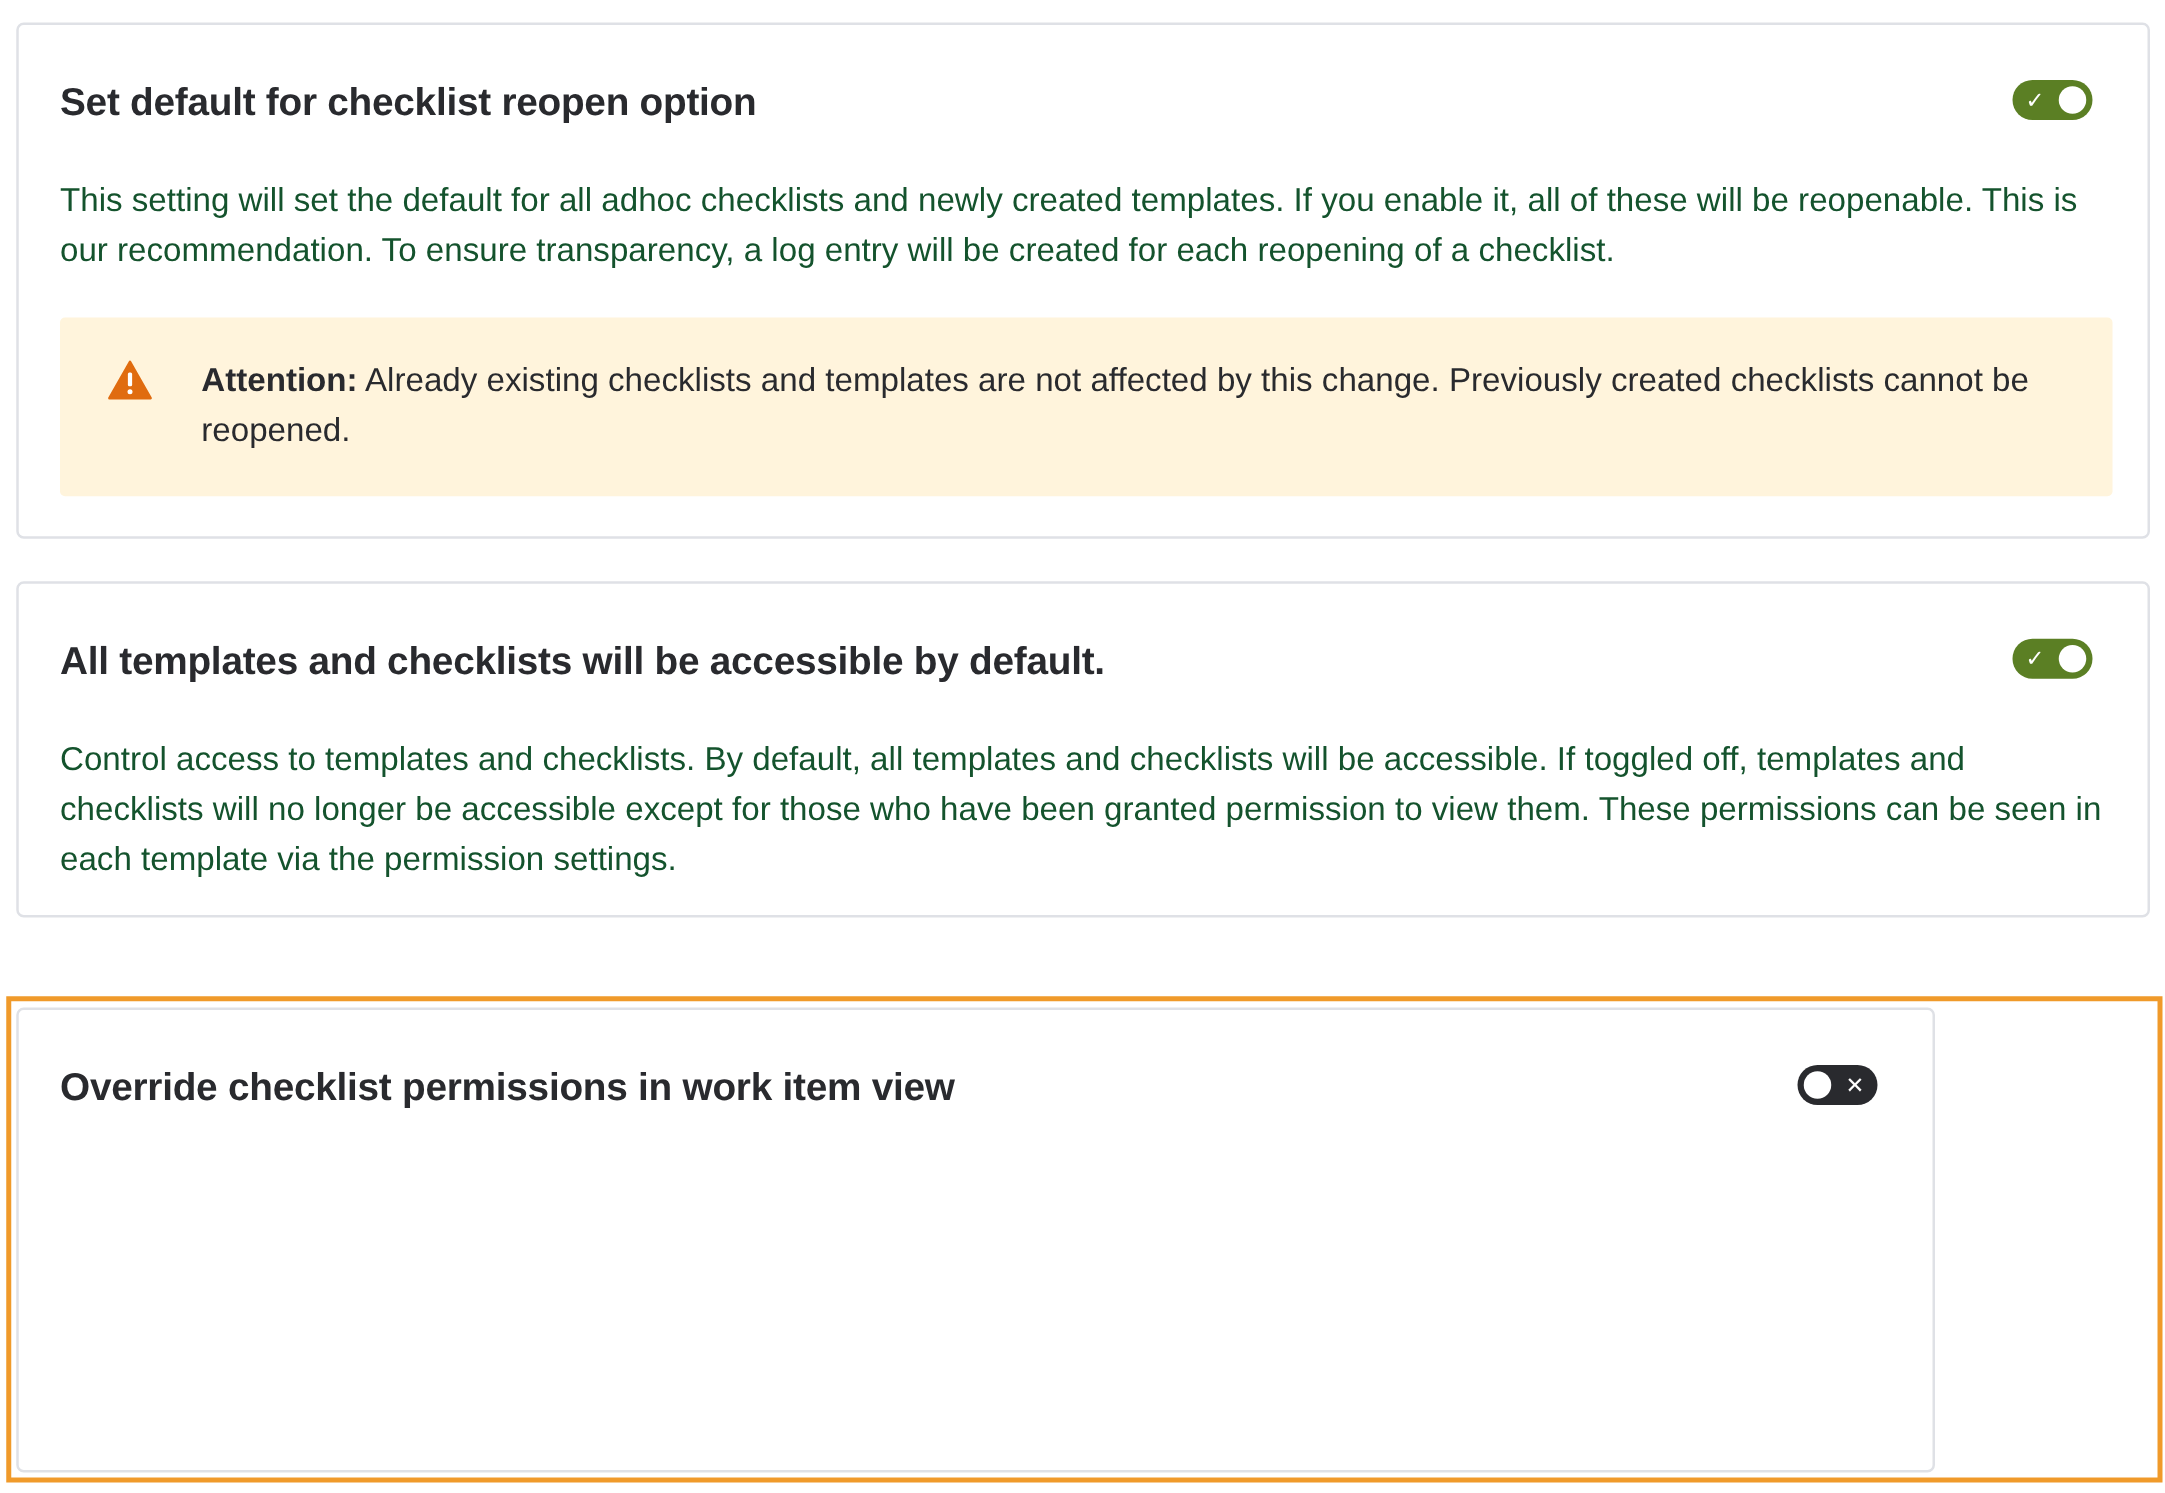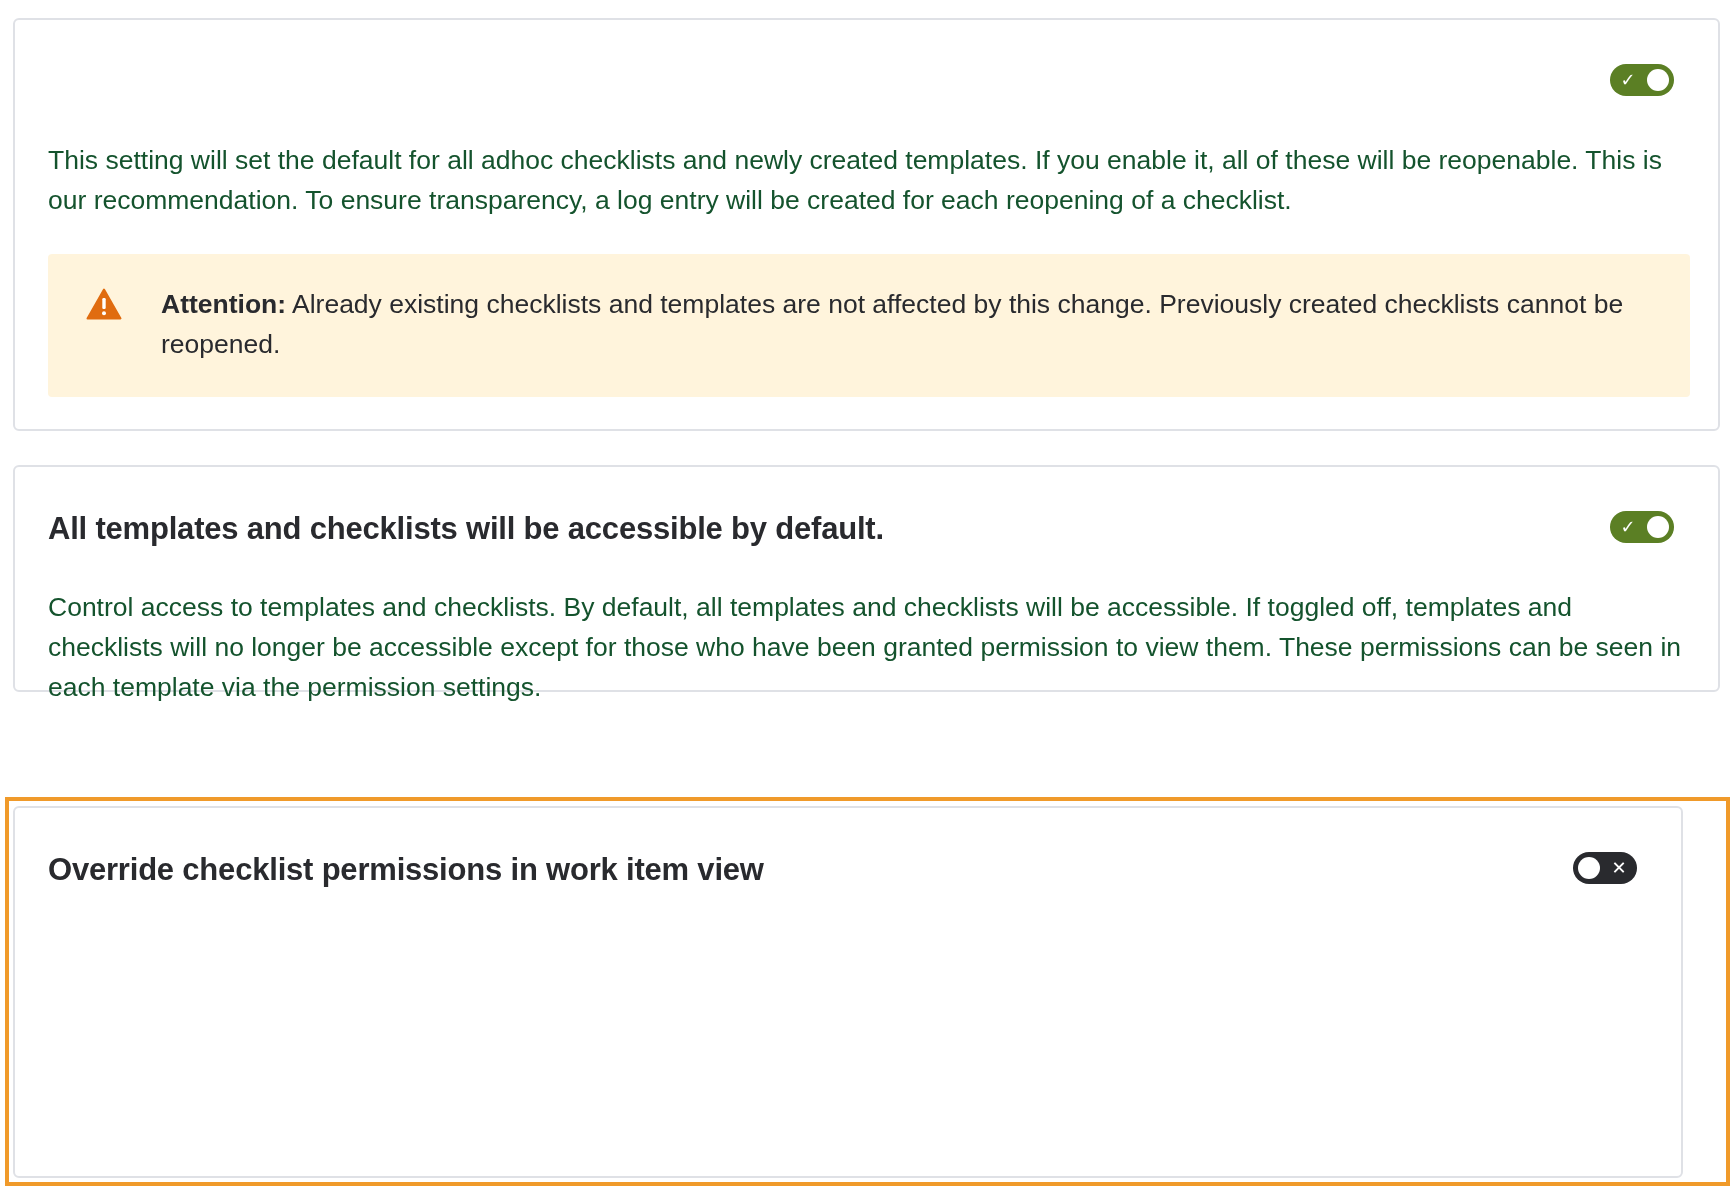--- a/index.html
+++ b/index.html
@@ -7,26 +7,26 @@
     width: 1732px; height: 1194px; position: relative; overflow: hidden;
     font-family: "Liberation Sans", "DejaVu Sans", sans-serif;
     color: #292a2e;
   }
   .card {
     position: absolute; left: 13px; width: 1707px;
     border: 2px solid #dfe1e6; border-radius: 6px; background: #fff;
     box-sizing: border-box;
   }
   #card1 { top: 18px; height: 413px; }
-  #card2 { top: 465px; height: 227px; }
+  #card2 { top: 465px; height: 269px; }
   #highlight {
     position: absolute; left: 5px; top: 797px; width: 1725px; height: 389px;
     border: 4px solid #f09a2a; box-sizing: border-box;
   }
-  #card3 { top: 806px; height: 372px; left: 13px; width: 1670px; }
+  #card3 { top: 806px; height: 372px; left: 13px; width: 1535px; }
   .title {
     position: absolute; left: 33px; top: 44px;
     font-size: 31px; font-weight: bold; color: #292a2e; letter-spacing: -0.2px;
   }
   .desc {
     position: absolute; left: 33px; right: 28px; top: 120px;
     font-size: 26.5px; line-height: 40px; color: #14532d;
   }
   .toggle {
     position: absolute; right: 44px; top: 44px; width: 64px; height: 32px;
@@ -61,20 +61,21 @@
     font-size: 26.5px; line-height: 40px; color: #292a2e;
   }
   #card1 .notice .ntext { top: 30px; }
   #card3 .notice .ntext { top: 32px; }
   .notice .ntext b { font-weight: bold; }
 </style>
 </head>
 <body>
 
 <div class="card" id="card1">
+  <div class="title">Set default for checklist reopen option</div>
   <div class="toggle on" role="switch" aria-checked="true">
     <span class="glyph">✓</span>
     <span class="knob"></span>
   </div>
   <div class="desc">This setting will set the default for all adhoc checklists and newly created templates. If you enable it, all of these will be reopenable. This is our recommendation. To ensure transparency, a log entry will be created for each reopening of a checklist.</div>
   <div class="notice">
     <svg class="warn" viewBox="0 0 36 32">
       <path d="M18 1.5 L34.5 30.5 L1.5 30.5 Z" fill="#e06c10" stroke="#e06c10" stroke-width="2" stroke-linejoin="round"></path>
       <rect x="16.3" y="10" width="3.4" height="11" rx="1.2" fill="#fff"></rect>
       <circle cx="18" cy="25.3" r="2" fill="#fff"></circle>

